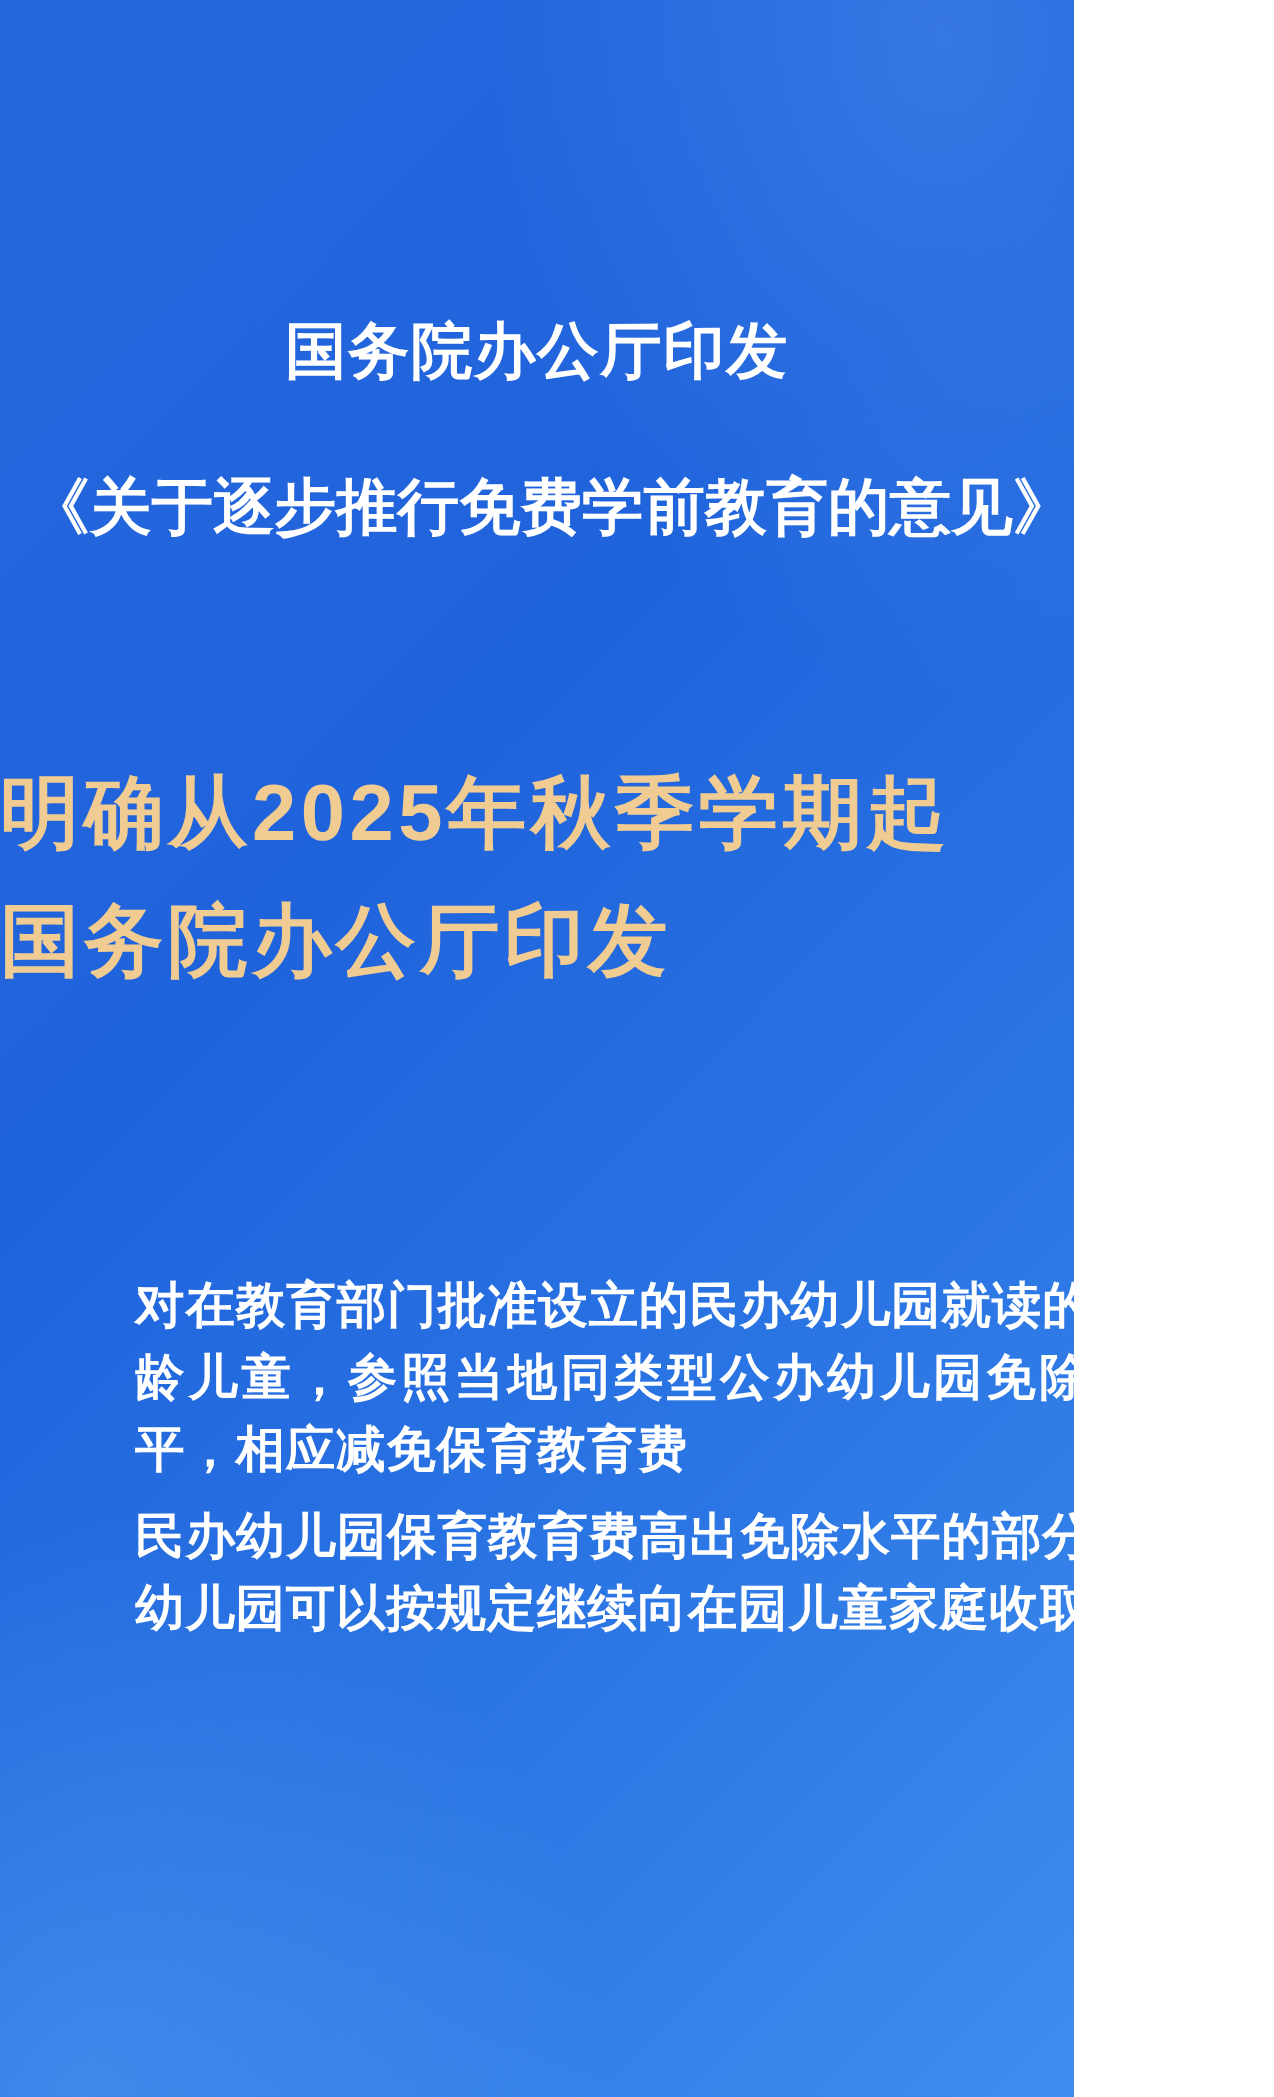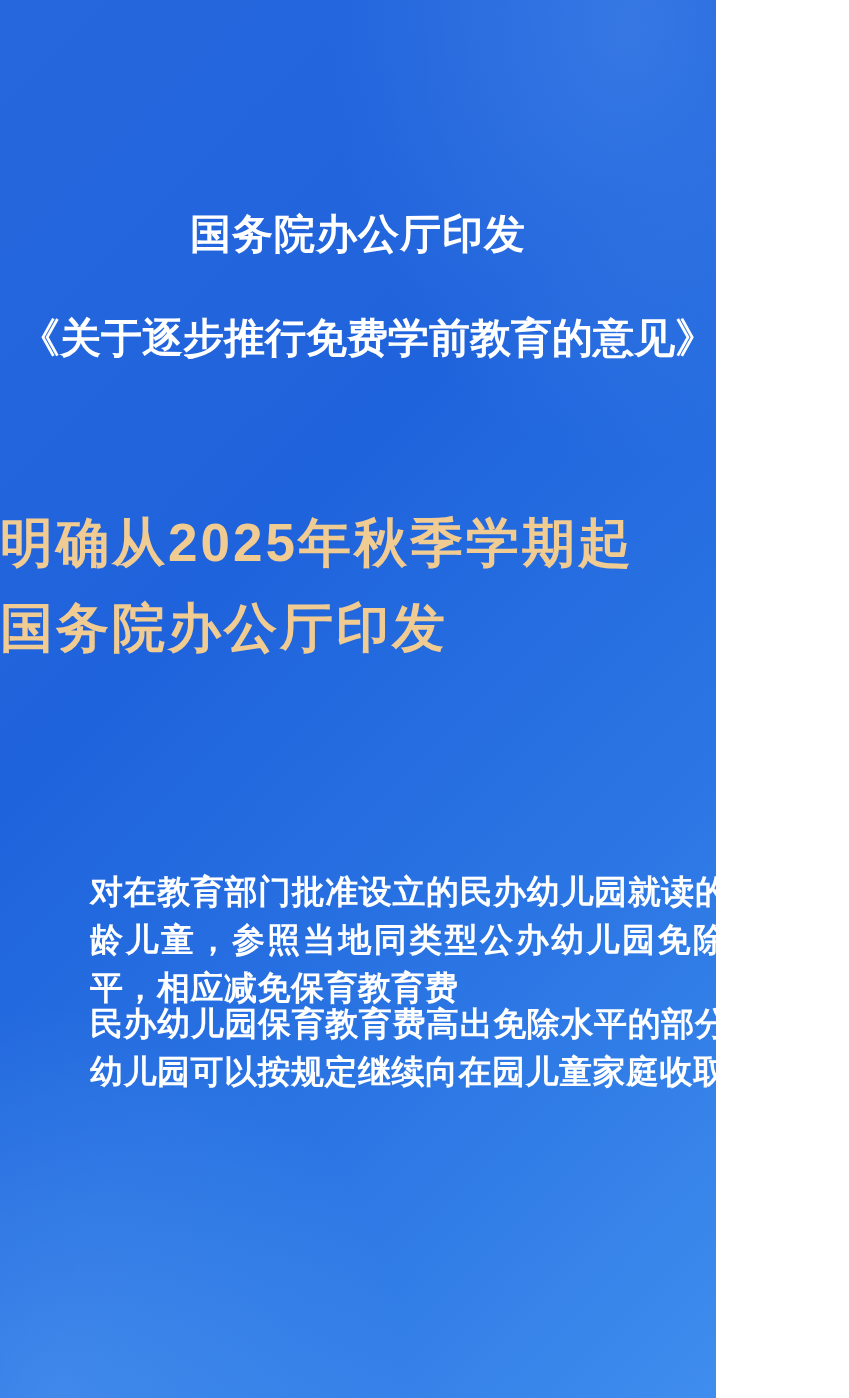--- a/index.html
+++ b/index.html
@@ -54,21 +54,21 @@
     left: 90px;
     width: 672px;
     font-size: 33px;
     font-weight: bold;
     line-height: 48px;
     letter-spacing: 0.5px;
     color: #ffffff;
     text-align: justify;
     text-align-last: left;
   }
-  .para-1 { top: 868px; }
+  .para-1 { top: 846px; }
   .para-2 { top: 1000px; }
   .footer {
     position: absolute;
     left: 0; bottom: 0; width: 100%;
     height: 180px;
   }
 </style>
 </head>
 <body>
 

